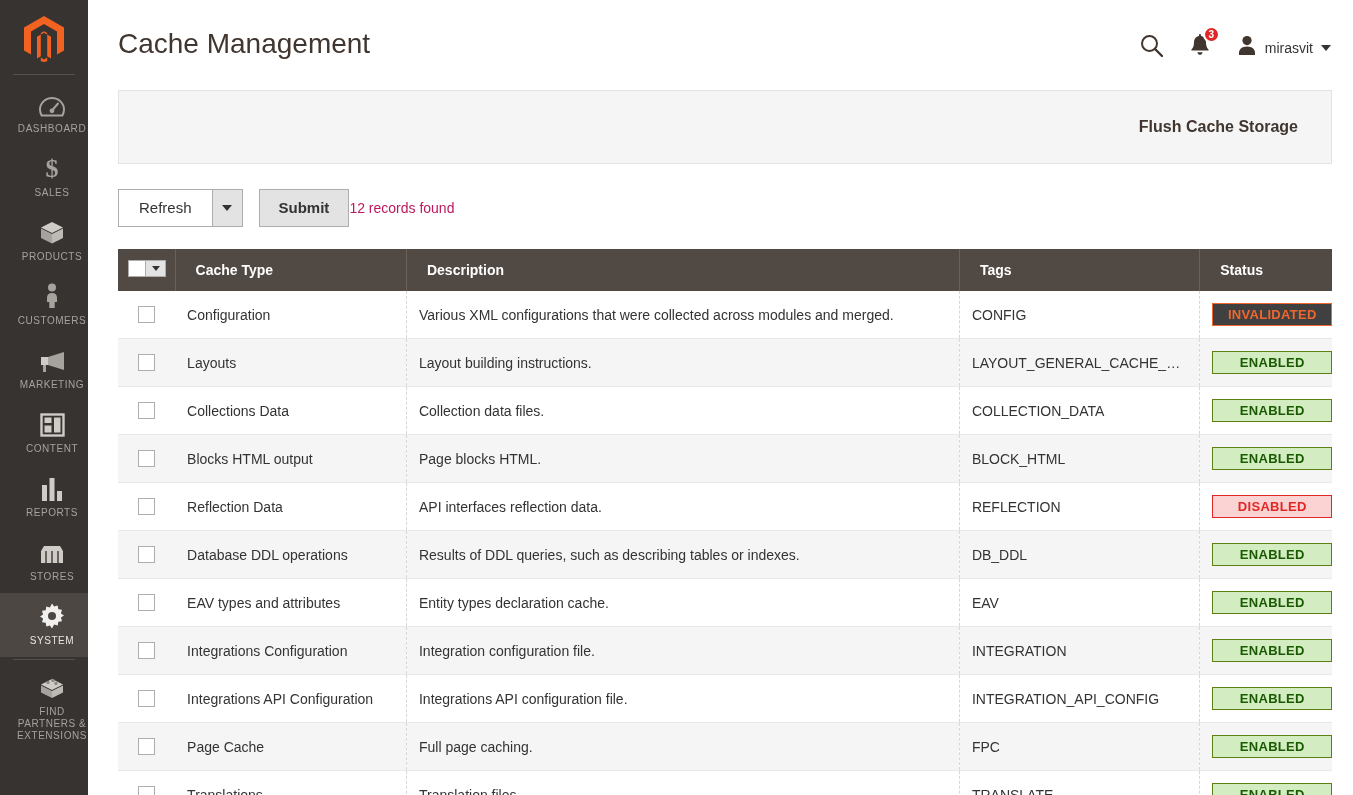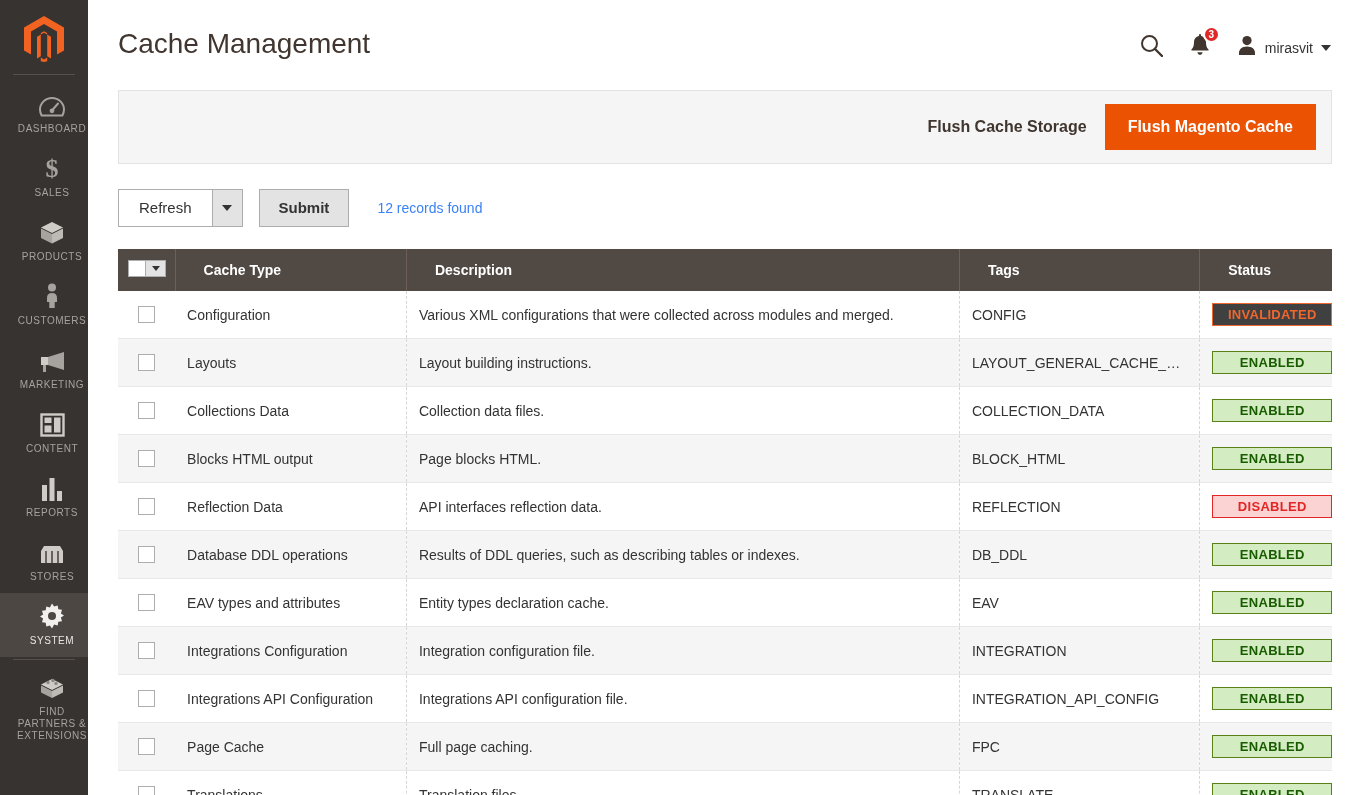--- a/index.html
+++ b/index.html
@@ -91,28 +91,28 @@
   }
   .split-toggle .caret {
     width: 0; height: 0; border-left: 5px solid transparent; border-right: 5px solid transparent;
     border-top: 6px solid #333333;
   }
   .btn-submit {
     background: #e3e3e3; border: 1px solid #adadad; color: #333333;
     font-size: 15px; font-weight: bold; padding: 8px 19px; margin-left: 16px; cursor: pointer;
     font-family: "Liberation Sans", sans-serif; line-height: 20px;
   }
-  .records-found { font-size: 14px; color: #3b82f6; margin-left: 28px; }
+  .records-found { font-size: 14px; color: #be185d; }
 
   
   .grid-wrap { margin: 22px 21px 0 30px; }
   table.grid { width: 100%; border-collapse: collapse; table-layout: fixed; }
   table.grid thead th {
     background: #514943; color: #ffffff; font-size: 14px; font-weight: bold;
-    text-align: left; padding: 13px 28px; border-right: 1px solid #6c6059;
+    text-align: left; padding: 13px 20px; border-right: 1px solid #6c6059;
     vertical-align: middle; height: 40px;
   }
   table.grid thead th:last-child { border-right: none; }
   table.grid thead th.col-check { padding: 8px 10px; }
   table.grid tbody td {
     font-size: 14px; color: #333333; padding: 12px 12px; height: 40px;
     border-right: 1px dashed #d6d6d6; border-bottom: 1px solid #e8e8e8;
     vertical-align: middle; overflow: hidden; white-space: nowrap; text-overflow: ellipsis;
   }
   table.grid tbody td:last-child { border-right: none; }
@@ -305,21 +305,20 @@
             </svg>
           </span>
           <span class="user-name">mirasvit</span>
           <span class="caret-down"></span>
         </div>
       </div>
     </div>
 
     <div class="page-actions">
       <button class="btn-link">Flush Cache Storage</button>
-      <button class="btn-primary">Flush Magento Cache</button>
     </div>
 
     <div class="grid-toolbar">
       <div class="split-btn">
         <button class="split-main">Refresh</button>
         <span class="split-toggle">
           <span class="caret"></span>
         </span>
       </div>
       <button class="btn-submit">Submit</button>

